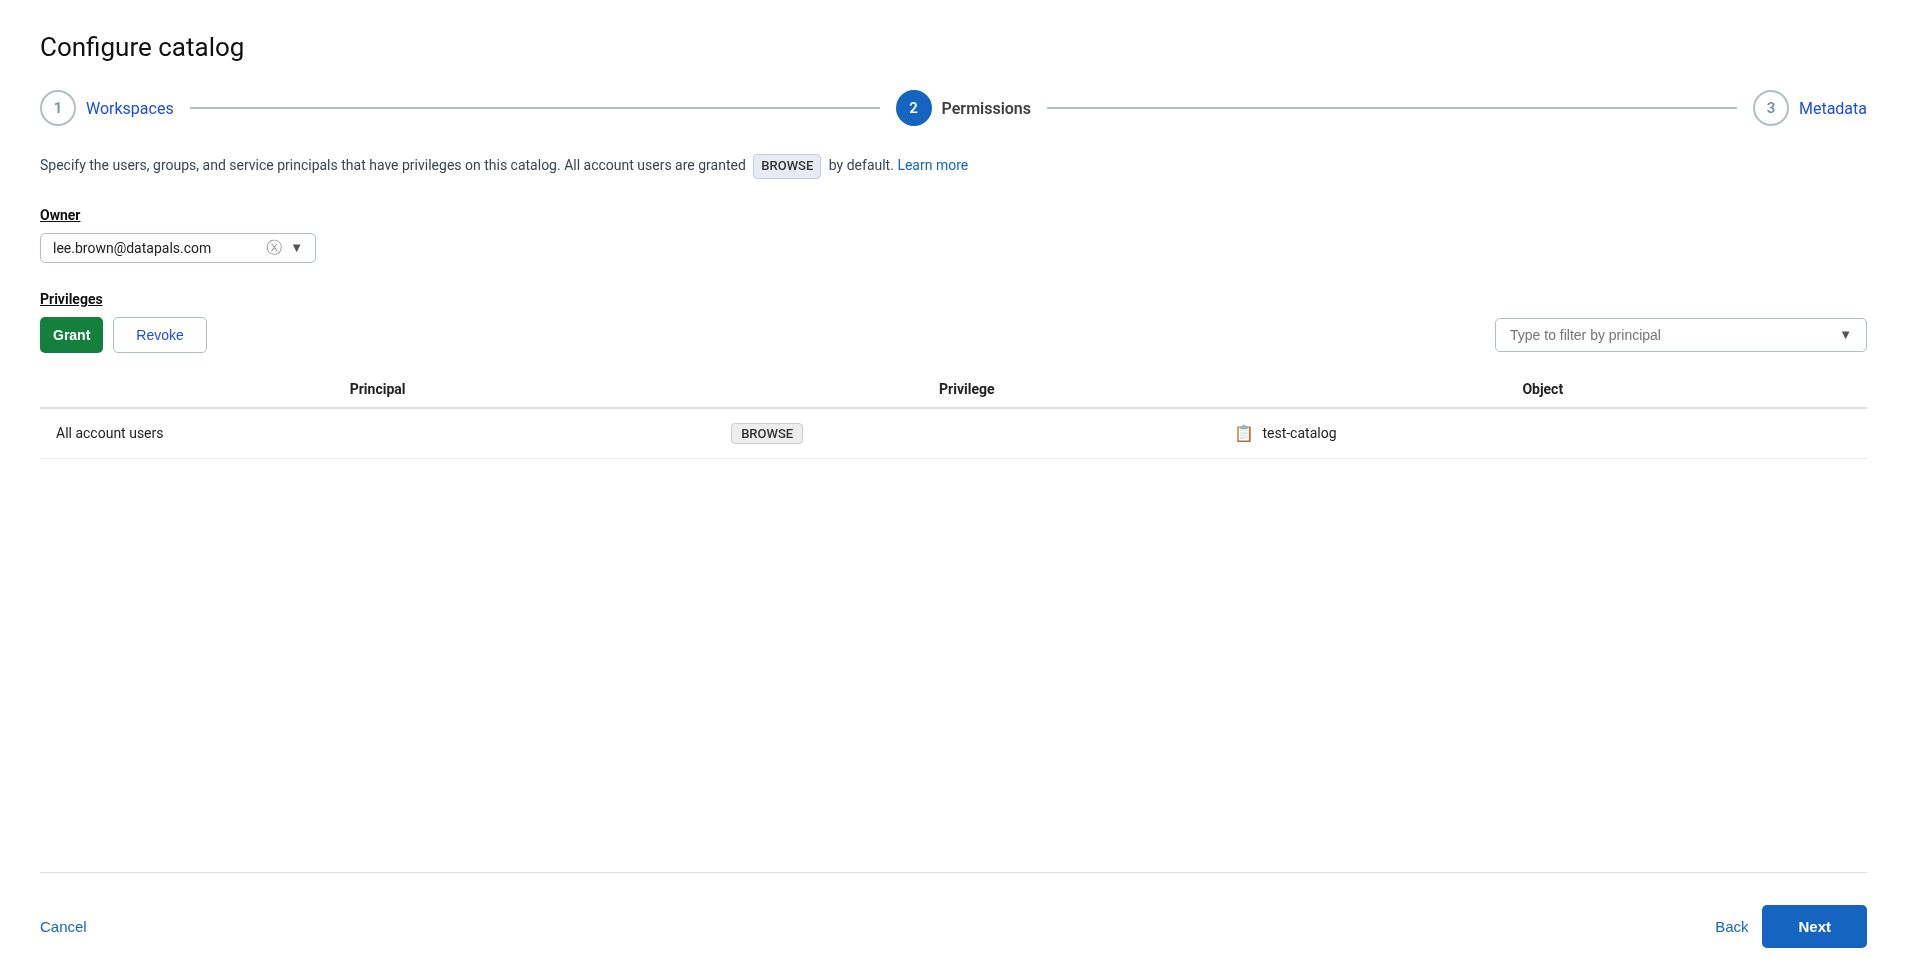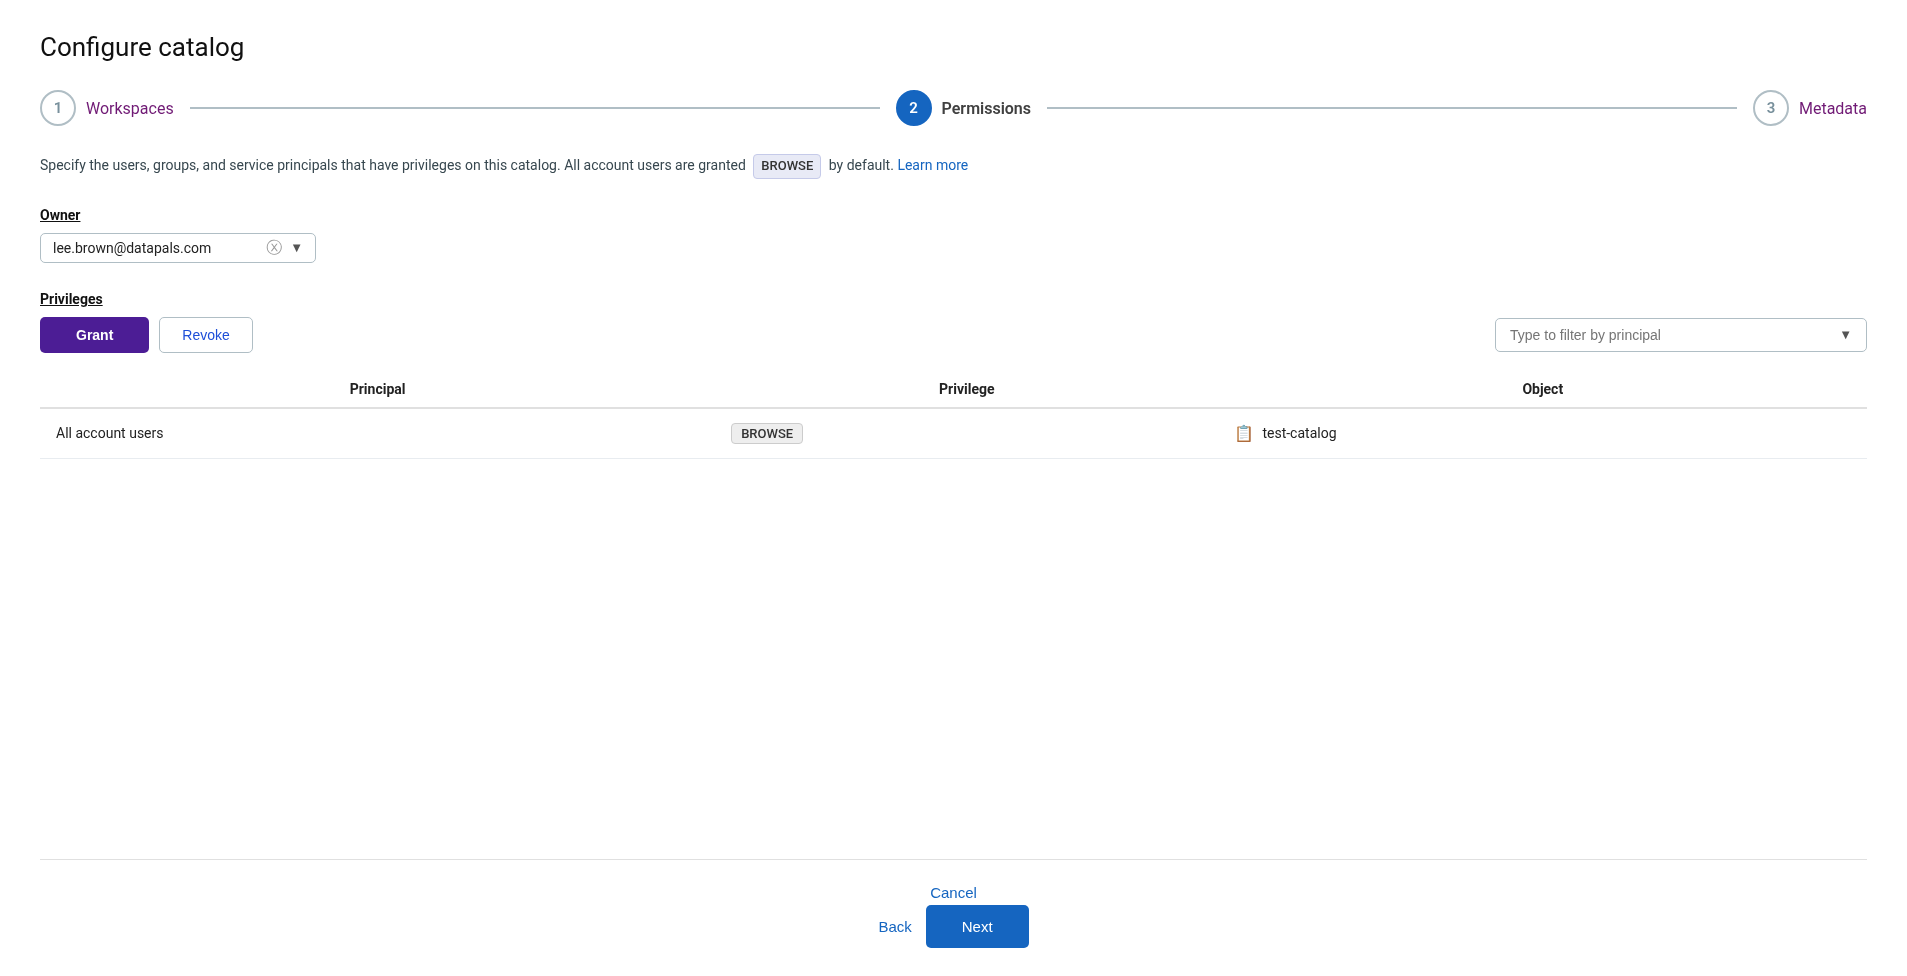--- a/index.html
+++ b/index.html
@@ -48,21 +48,21 @@
       background: #fff;
       flex-shrink: 0;
     }
     .step-circle.active {
       background: #1565c0;
       border-color: #1565c0;
       color: #fff;
     }
     .step-label {
       font-size: 16px;
-      color: #701a75;
+      color: #1d4ed8;
       white-space: nowrap;
     }
     .step-label.active {
       color: #404040;
       font-weight: 600;
     }
     .step-line {
       flex: 1;
       height: 2px;
       background: #b0bec5;
@@ -134,25 +134,25 @@
       display: flex;
       align-items: center;
       justify-content: space-between;
       margin-bottom: 18px;
     }
     .toolbar-left {
       display: flex;
       gap: 10px;
     }
     .btn-grant {
-      background: #4c1d95;
+      background: #15803d;
       color: #fff;
       border: none;
       border-radius: 5px;
-      padding: 9px 36px;
+      padding: 9px 13px;
       font-size: 14px;
       font-weight: 600;
       cursor: pointer;
     }
     .btn-revoke {
       background: #fff;
       color: #1d4ed8;
       border: 1.5px solid #b0bec5;
       border-radius: 5px;
       padding: 9px 22px;
@@ -216,25 +216,24 @@
       gap: 8px;
     }
     .catalog-icon {
       font-size: 16px;
       color: #444;
     }
     
     .footer {
       margin-top: auto;
       border-top: 1.5px solid #e0e0e0;
-      padding: 20px 0 28px 0;
+      padding: 32px 0 28px 0;
       display: flex;
       align-items: center;
       justify-content: space-between;
-      flex-direction: column;
     }
     .btn-cancel {
       background: none;
       border: none;
       color: #1565c0;
       font-size: 15px;
       cursor: pointer;
       padding: 4px 0;
     }
     .footer-right {
@@ -250,21 +249,21 @@
       cursor: pointer;
       padding: 4px 0;
     }
     .btn-next {
       background: #1565c0;
       color: #fff;
       border: none;
       border-radius: 5px;
       padding: 13px 36px;
       font-size: 15px;
-      font-weight: 400;
+      font-weight: 700;
       cursor: pointer;
     }
     .spacer { flex: 1; }
   </style>
 </head>
 <body>
 
 <div class="page-container">
 
   <h1 class="page-title">Configure catalog</h1>

